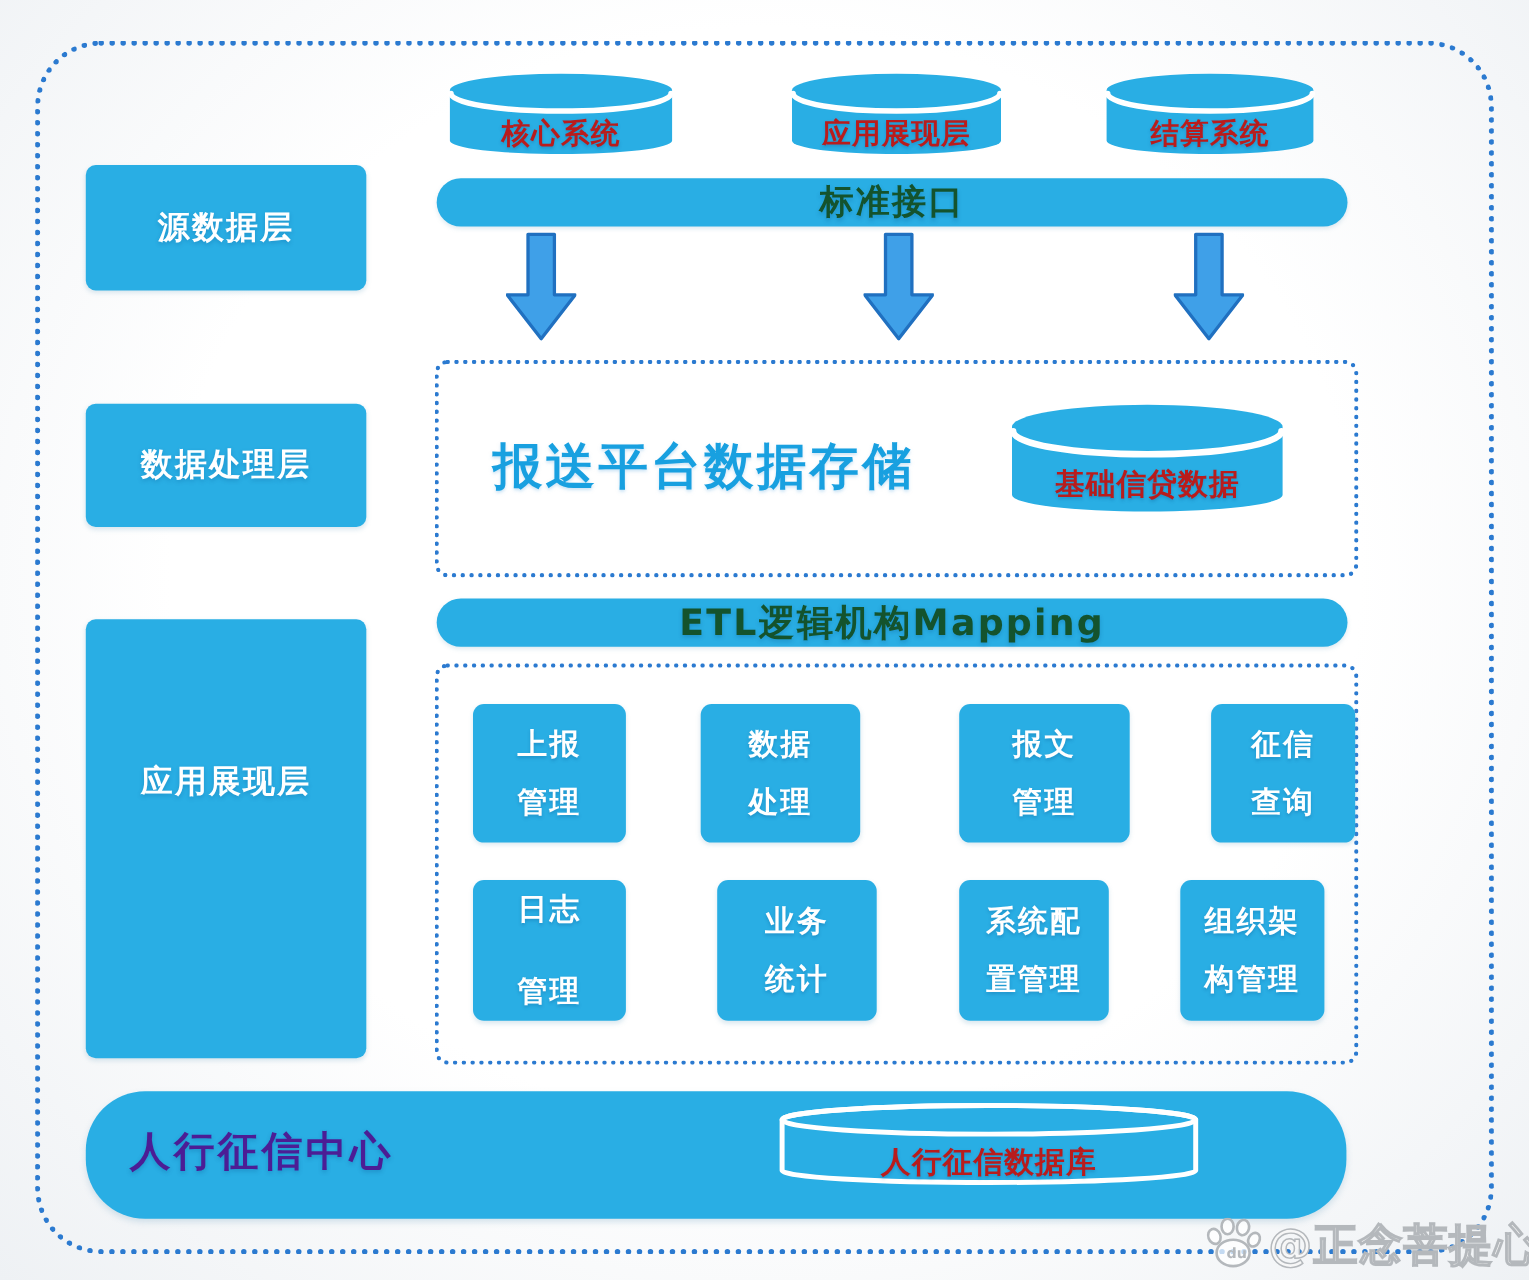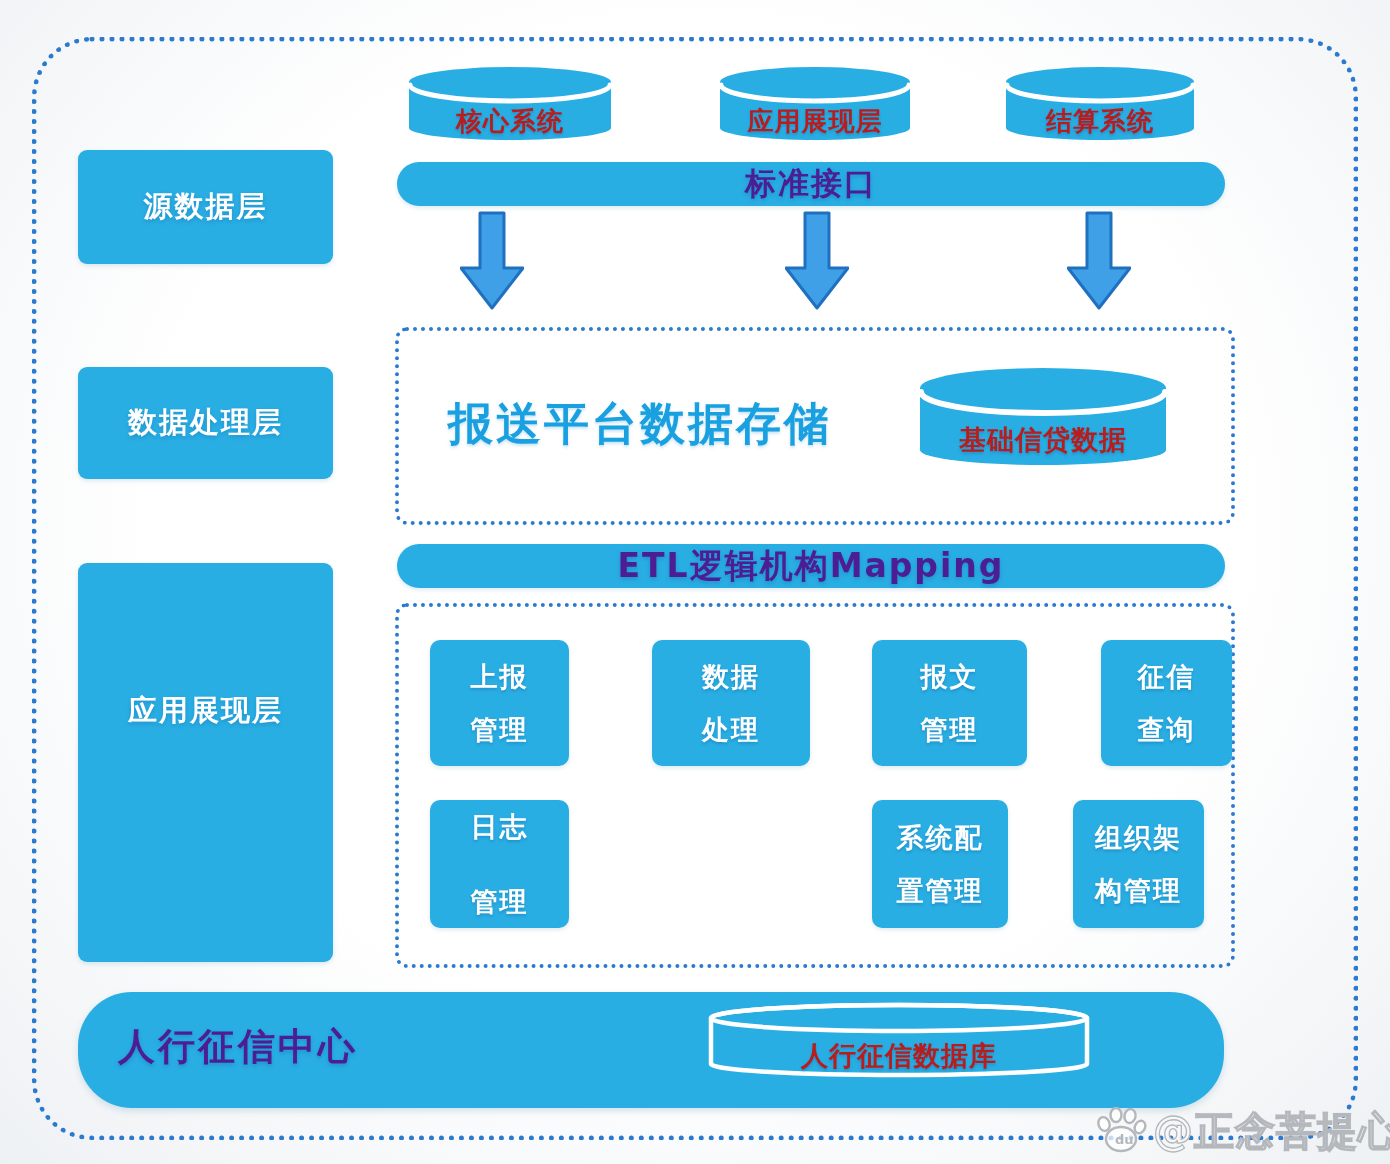--- a/index.html
+++ b/index.html
@@ -27,21 +27,21 @@
   .cbox{
     position:absolute;background:var(--cyan);border-radius:9px;
     display:flex;align-items:center;justify-content:center;
     color:#fff;font-weight:bold;
     text-shadow:0 2px 4px rgba(10,80,140,.28);
     box-shadow:0 2px 4px rgba(120,170,200,.25);
   }
   .pill{
     position:absolute;background:var(--cyan);border-radius:23px;
     display:flex;align-items:center;justify-content:center;
-    color:#4c1d95;font-weight:bold;
+    color:#14532d;font-weight:bold;
     text-shadow:0 2px 4px rgba(10,80,140,.3);
     box-shadow:0 2px 4px rgba(120,170,200,.25);
   }
   .layer-label{font-size:29px;letter-spacing:2px;}
   .bar-label{font-size:31px;letter-spacing:2px;}
 
   .dashed-box{
     position:absolute;border:4px dotted var(--dot-blue);border-radius:12px;
     background:transparent;
   }
@@ -167,35 +167,39 @@
   <div class="pill" style="left:397px;top:544px;width:828px;height:44px;">
     <span class="bar-label" style="font-size:33px;">ETL逻辑机构Mapping</span>
   </div>
 
   <div class="dashed-box" style="left:395px;top:603px;width:832px;height:357px;"></div>
 
   <div class="module-box" style="left:430px;top:640px;width:139px;height:126px;">
     <span>上报</span>
     <span>管理</span>
   </div>
-  <div class="module-box" style="left:652px;top:640px;width:158px;height:126px;">
+  <div class="module-box" style="left:637px;top:640px;width:145px;height:126px;">
     <span>数据</span>
     <span>处理</span>
   </div>
   <div class="module-box" style="left:872px;top:640px;width:155px;height:126px;">
     <span>报文</span>
     <span>管理</span>
   </div>
   <div class="module-box" style="left:1073px;top:640px;width:131px;height:126px;margin-left:28px;">
     <span>征信</span>
     <span>查询</span>
   </div>
   <div class="module-box" style="left:430px;top:800px;width:139px;height:128px;justify-content:space-between;">
     <span>日志</span>
     <span>管理</span>
+  </div>
+  <div class="module-box" style="left:652px;top:800px;width:145px;height:128px;">
+    <span>业务</span>
+    <span>统计</span>
   </div>
   <div class="module-box" style="left:872px;top:800px;width:136px;height:128px;">
     <span>系统配</span>
     <span>置管理</span>
   </div>
   <div class="module-box" style="left:1073px;top:800px;width:131px;height:128px;">
     <span>组织架</span>
     <span>构管理</span>
   </div>
 

